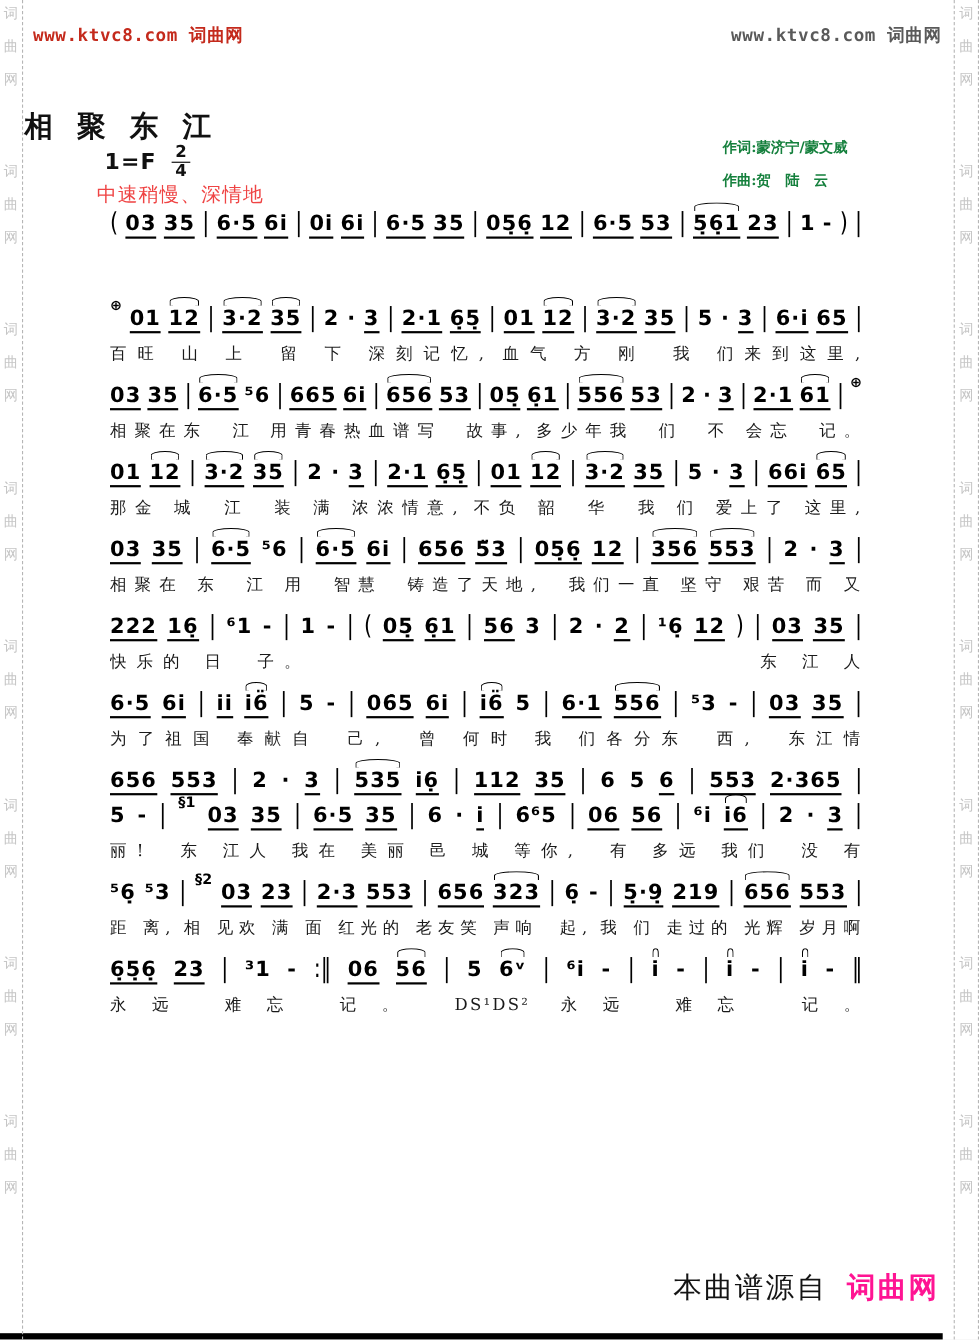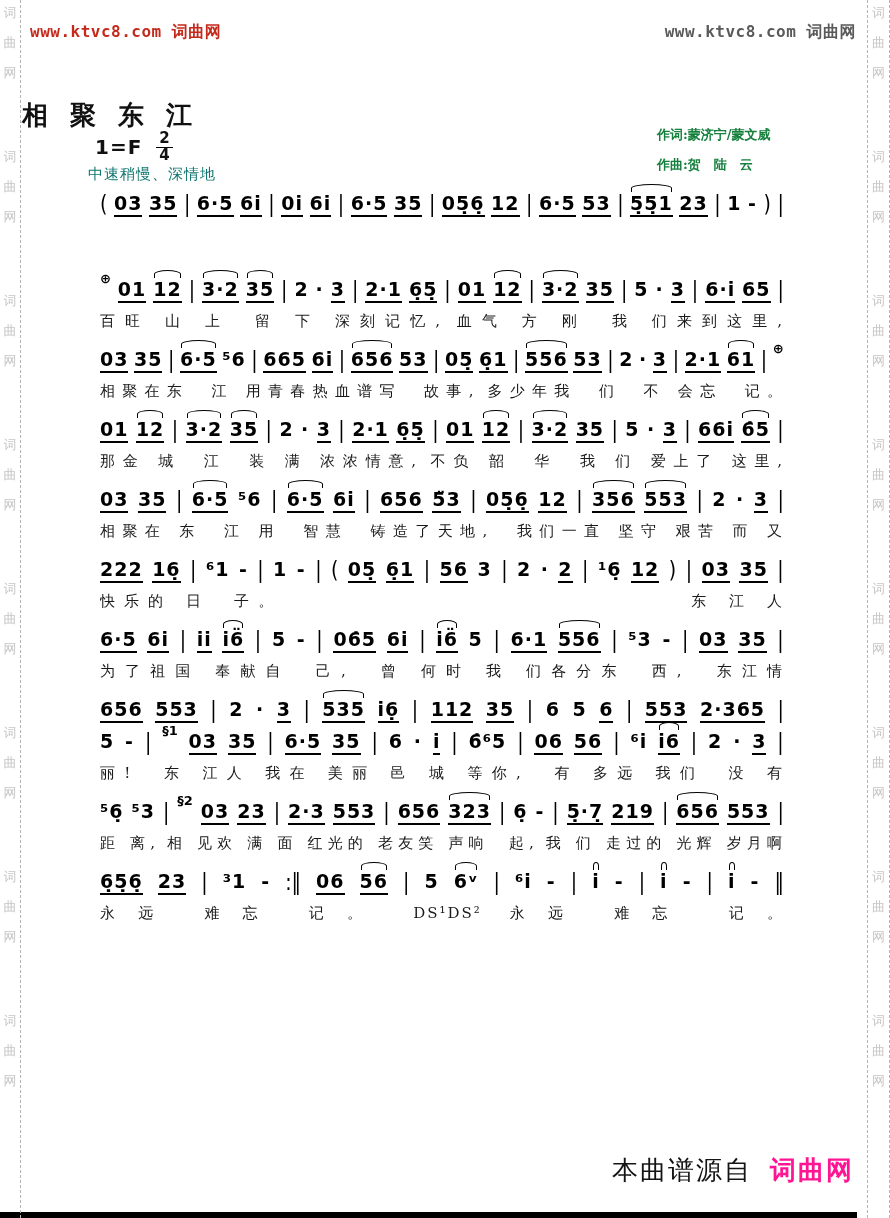--- a/index.html
+++ b/index.html
@@ -21,21 +21,21 @@
   
   .title { position:absolute; top:98px; left:0; width:100%; font-size:26px; font-weight:bold; letter-spacing:22px; text-indent:22px; color:#111; font-family:"DejaVu Serif", serif; }
   .credits { position:absolute; left:657px; top:120px; width:220px; font-size:13px; font-weight:bold; color:#15803d; font-family:"DejaVu Serif", serif; }
   .credits div { line-height:30px; white-space:pre; }
 
   
   .keyrow { position:absolute; left:95px; top:131px; display:flex; align-items:center; font-weight:bold; color:#111; }
   .keysig { font-size:20px; letter-spacing:1px; }
   .frac { margin-left:14px; text-align:center; font-size:15px; line-height:1.05; }
   .frac .ftop { border-bottom:1.5px solid #000; padding:0 3px; }
-  .tempo { position:absolute; left:88px; top:165px; font-size:15px; color:#0f766e; font-family:"DejaVu Serif", serif; letter-spacing:1px; }
+  .tempo { position:absolute; left:88px; top:165px; font-size:18px; color:#ef4444; font-family:"DejaVu Serif", serif; letter-spacing:1px; }
 
   
   .score { position:absolute; left:100px; top:192px; width:684px; }
   .music-line { display:flex; justify-content:space-between; align-items:baseline; height:30px; margin-bottom:2px;
                 font-weight:bold; font-size:19px; color:#000; }
   .tok { position:relative; letter-spacing:1px; white-space:nowrap; padding-bottom:1px; }
   .tok.under { border-bottom:2px solid #000; }
   .tok.arc::before { content:""; position:absolute; left:1px; right:1px; top:-8px; height:7px;
                      border:1.5px solid #000; border-bottom:none; border-radius:100% 100% 0 0; }
   .tok.bar { font-weight:normal; letter-spacing:0; transform:scaleY(1.25); }
@@ -174,21 +174,21 @@
         <span class="tok bar">|</span>
         <span class="tok under">6·5</span>
         <span class="tok under">35</span>
         <span class="tok bar">|</span>
         <span class="tok under">05̣6̣</span>
         <span class="tok under">12</span>
         <span class="tok bar">|</span>
         <span class="tok under">6·5</span>
         <span class="tok under">53</span>
         <span class="tok bar">|</span>
-        <span class="tok arc under">5̣5̣1</span>
+        <span class="tok arc under">5̣6̣1</span>
         <span class="tok under">23</span>
         <span class="tok bar">|</span>
         <span class="tok">1</span>
         <span class="tok">-</span>
         <span class="tok bar">)</span>
         <span class="tok bar">|</span>
       </div>
       <div class="lyric-line"></div>
       <div class="music-line">
         <span class="tok sym">⊕</span>
@@ -421,21 +421,21 @@
         <span class="tok bar">|</span>
         <span class="tok under">2·3</span>
         <span class="tok under">553</span>
         <span class="tok bar">|</span>
         <span class="tok under">656</span>
         <span class="tok arc under">323</span>
         <span class="tok bar">|</span>
         <span class="tok">6̣</span>
         <span class="tok">-</span>
         <span class="tok bar">|</span>
-        <span class="tok under">5̣·7̣</span>
+        <span class="tok under">5̣·9̣</span>
         <span class="tok under">219</span>
         <span class="tok bar">|</span>
         <span class="tok arc under">656</span>
         <span class="tok under">553</span>
         <span class="tok bar">|</span>
       </div>
       <div class="lyric-line">距 离, 相 见欢 满 面 红光的 老友笑 声响　起, 我 们 走过的 光辉 岁月啊</div>
       <div class="music-line">
         <span class="tok under">6̣5̣6̣</span>
         <span class="tok under">23</span>

